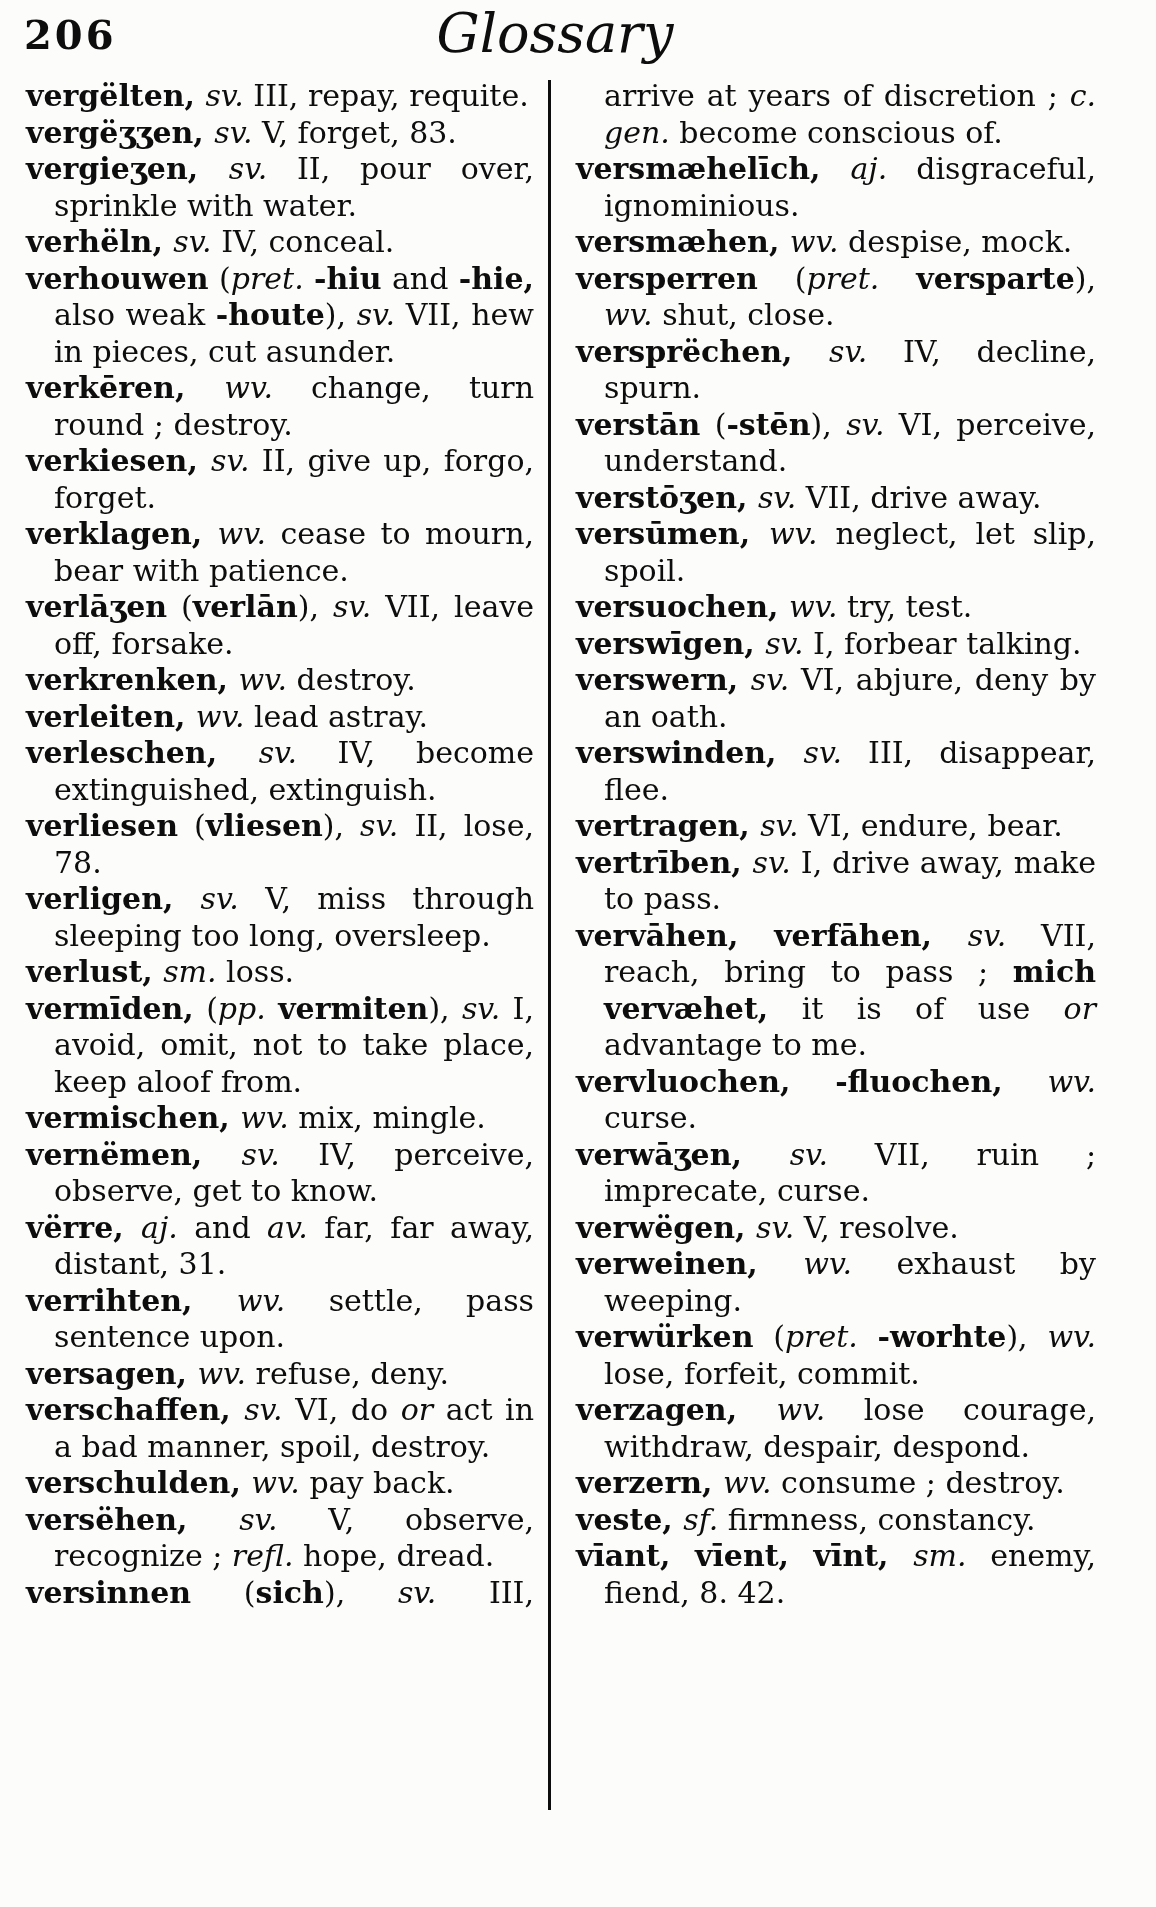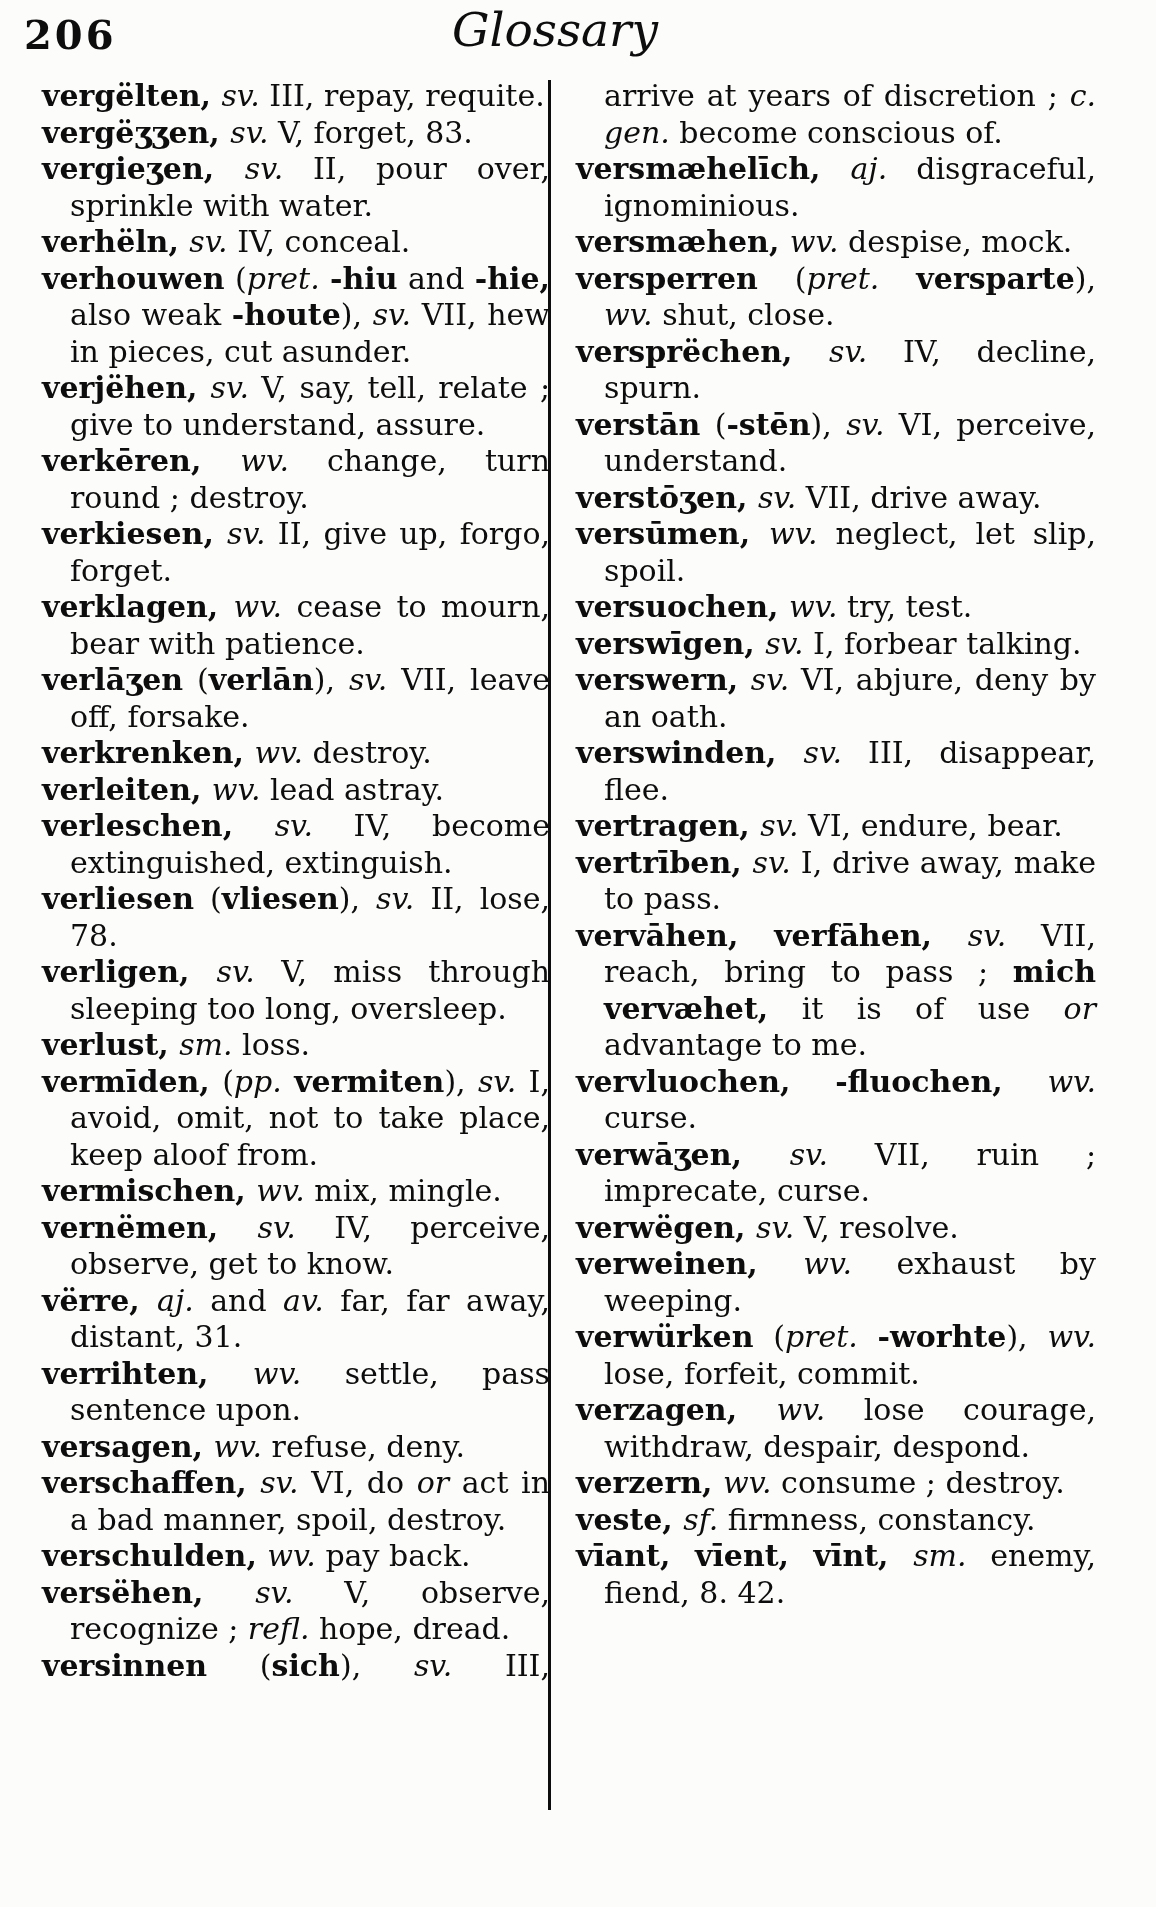--- a/index.html
+++ b/index.html
@@ -8,27 +8,27 @@
     position:relative; width:1156px; height:1907px; overflow:hidden;
     background:var(--paper); color:var(--ink);
     font-family:"DejaVu Serif","Liberation Serif",serif;
   }
   .page-number{
     position:absolute; left:24px; top:11px;
     font-size:40px; font-weight:bold; letter-spacing:3px;
   }
   .page-title{
     position:absolute; left:0; top:2px; width:1110px;
-    text-align:center; font-size:47px; font-style:italic;
+    text-align:center; font-size:54px; font-style:italic;
   }
   .col{
     position:absolute; top:78px;
     font-size:30px; line-height:36.5px; text-align:justify;
   }
-  .col-left{ left:26px; width:508px;margin-left:16px; }
+  .col-left{ left:26px; width:508px; }
   .col-right{ left:576px; width:520px; }
   .column-rule{
     position:absolute; left:548px; top:80px; width:3px; height:1730px;
     background:var(--ink);
   }
   .entry{
     margin:0; padding-left:28px; text-indent:-28px;
     overflow-wrap:break-word;
   }
   .entry.continuation{ text-indent:0; }
@@ -41,21 +41,20 @@
 
 <div class="page">
   <div class="page-number">206</div>
   <div class="page-title">Glossary</div>
   <div class="col col-left" id="col-left">
       <p class="entry"><span class="b">vergëlten, </span><span class="i">sv.</span><span class="n"> III, repay, requite.</span></p>
       <p class="entry"><span class="b">vergëʒʒen, </span><span class="i">sv.</span><span class="n"> V, forget, 83.</span></p>
       <p class="entry"><span class="b">vergieʒen, </span><span class="i">sv.</span><span class="n"> II, pour over, sprinkle with water.</span></p>
       <p class="entry"><span class="b">verhëln, </span><span class="i">sv.</span><span class="n"> IV, conceal.</span></p>
       <p class="entry"><span class="b">verhouwen</span><span class="n"> (</span><span class="i">pret.</span><span class="n"> </span><span class="b">-hiu</span><span class="n"> and </span><span class="b">-hie,</span><span class="n"> also weak </span><span class="b">-houte</span><span class="n">), </span><span class="i">sv.</span><span class="n"> VII, hew in pieces, cut asunder.</span></p>
-      <p class="entry"><span class="b">verjëhen, </span><span class="i">sv.</span><span class="n"> V, say, tell, relate ; give to understand, assure.</span></p>
       <p class="entry"><span class="b">verkēren, </span><span class="i">wv.</span><span class="n"> change, turn round ; destroy.</span></p>
       <p class="entry"><span class="b">verkiesen, </span><span class="i">sv.</span><span class="n"> II, give up, forgo, forget.</span></p>
       <p class="entry"><span class="b">verklagen, </span><span class="i">wv.</span><span class="n"> cease to mourn, bear with patience.</span></p>
       <p class="entry"><span class="b">verlāʒen</span><span class="n"> (</span><span class="b">verlān</span><span class="n">), </span><span class="i">sv.</span><span class="n"> VII, leave off, forsake.</span></p>
       <p class="entry"><span class="b">verkrenken, </span><span class="i">wv.</span><span class="n"> destroy.</span></p>
       <p class="entry"><span class="b">verleiten, </span><span class="i">wv.</span><span class="n"> lead astray.</span></p>
       <p class="entry"><span class="b">verleschen, </span><span class="i">sv.</span><span class="n"> IV, become extinguished, extinguish.</span></p>
       <p class="entry"><span class="b">verliesen</span><span class="n"> (</span><span class="b">vliesen</span><span class="n">), </span><span class="i">sv.</span><span class="n"> II, lose, 78.</span></p>
       <p class="entry"><span class="b">verligen, </span><span class="i">sv.</span><span class="n"> V, miss through sleeping too long, oversleep.</span></p>
       <p class="entry"><span class="b">verlust, </span><span class="i">sm.</span><span class="n"> loss.</span></p>

